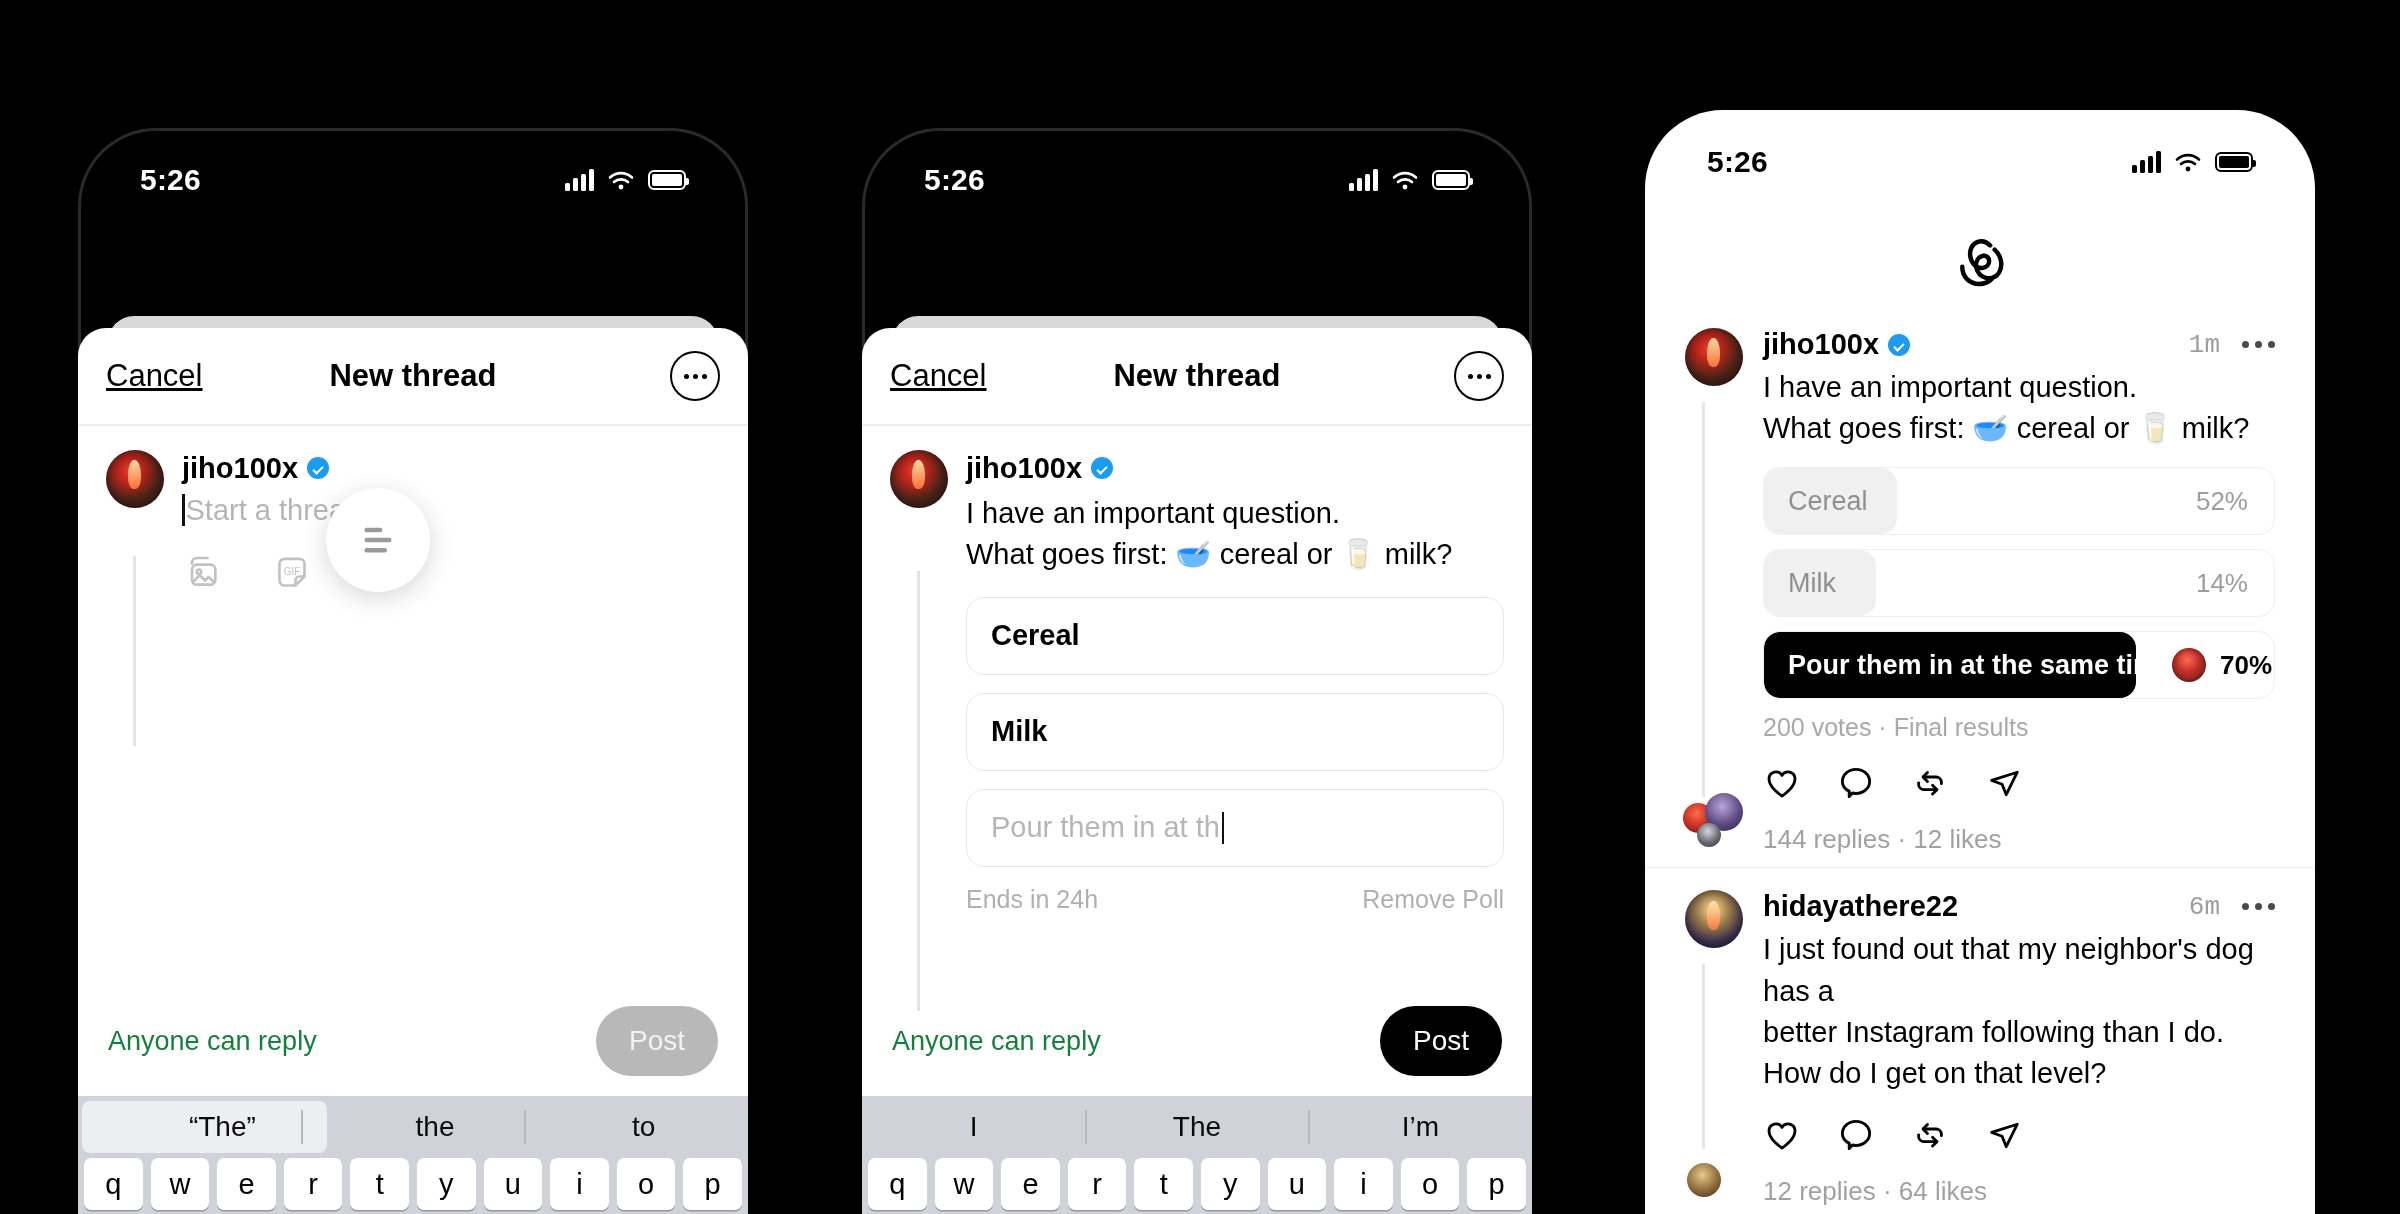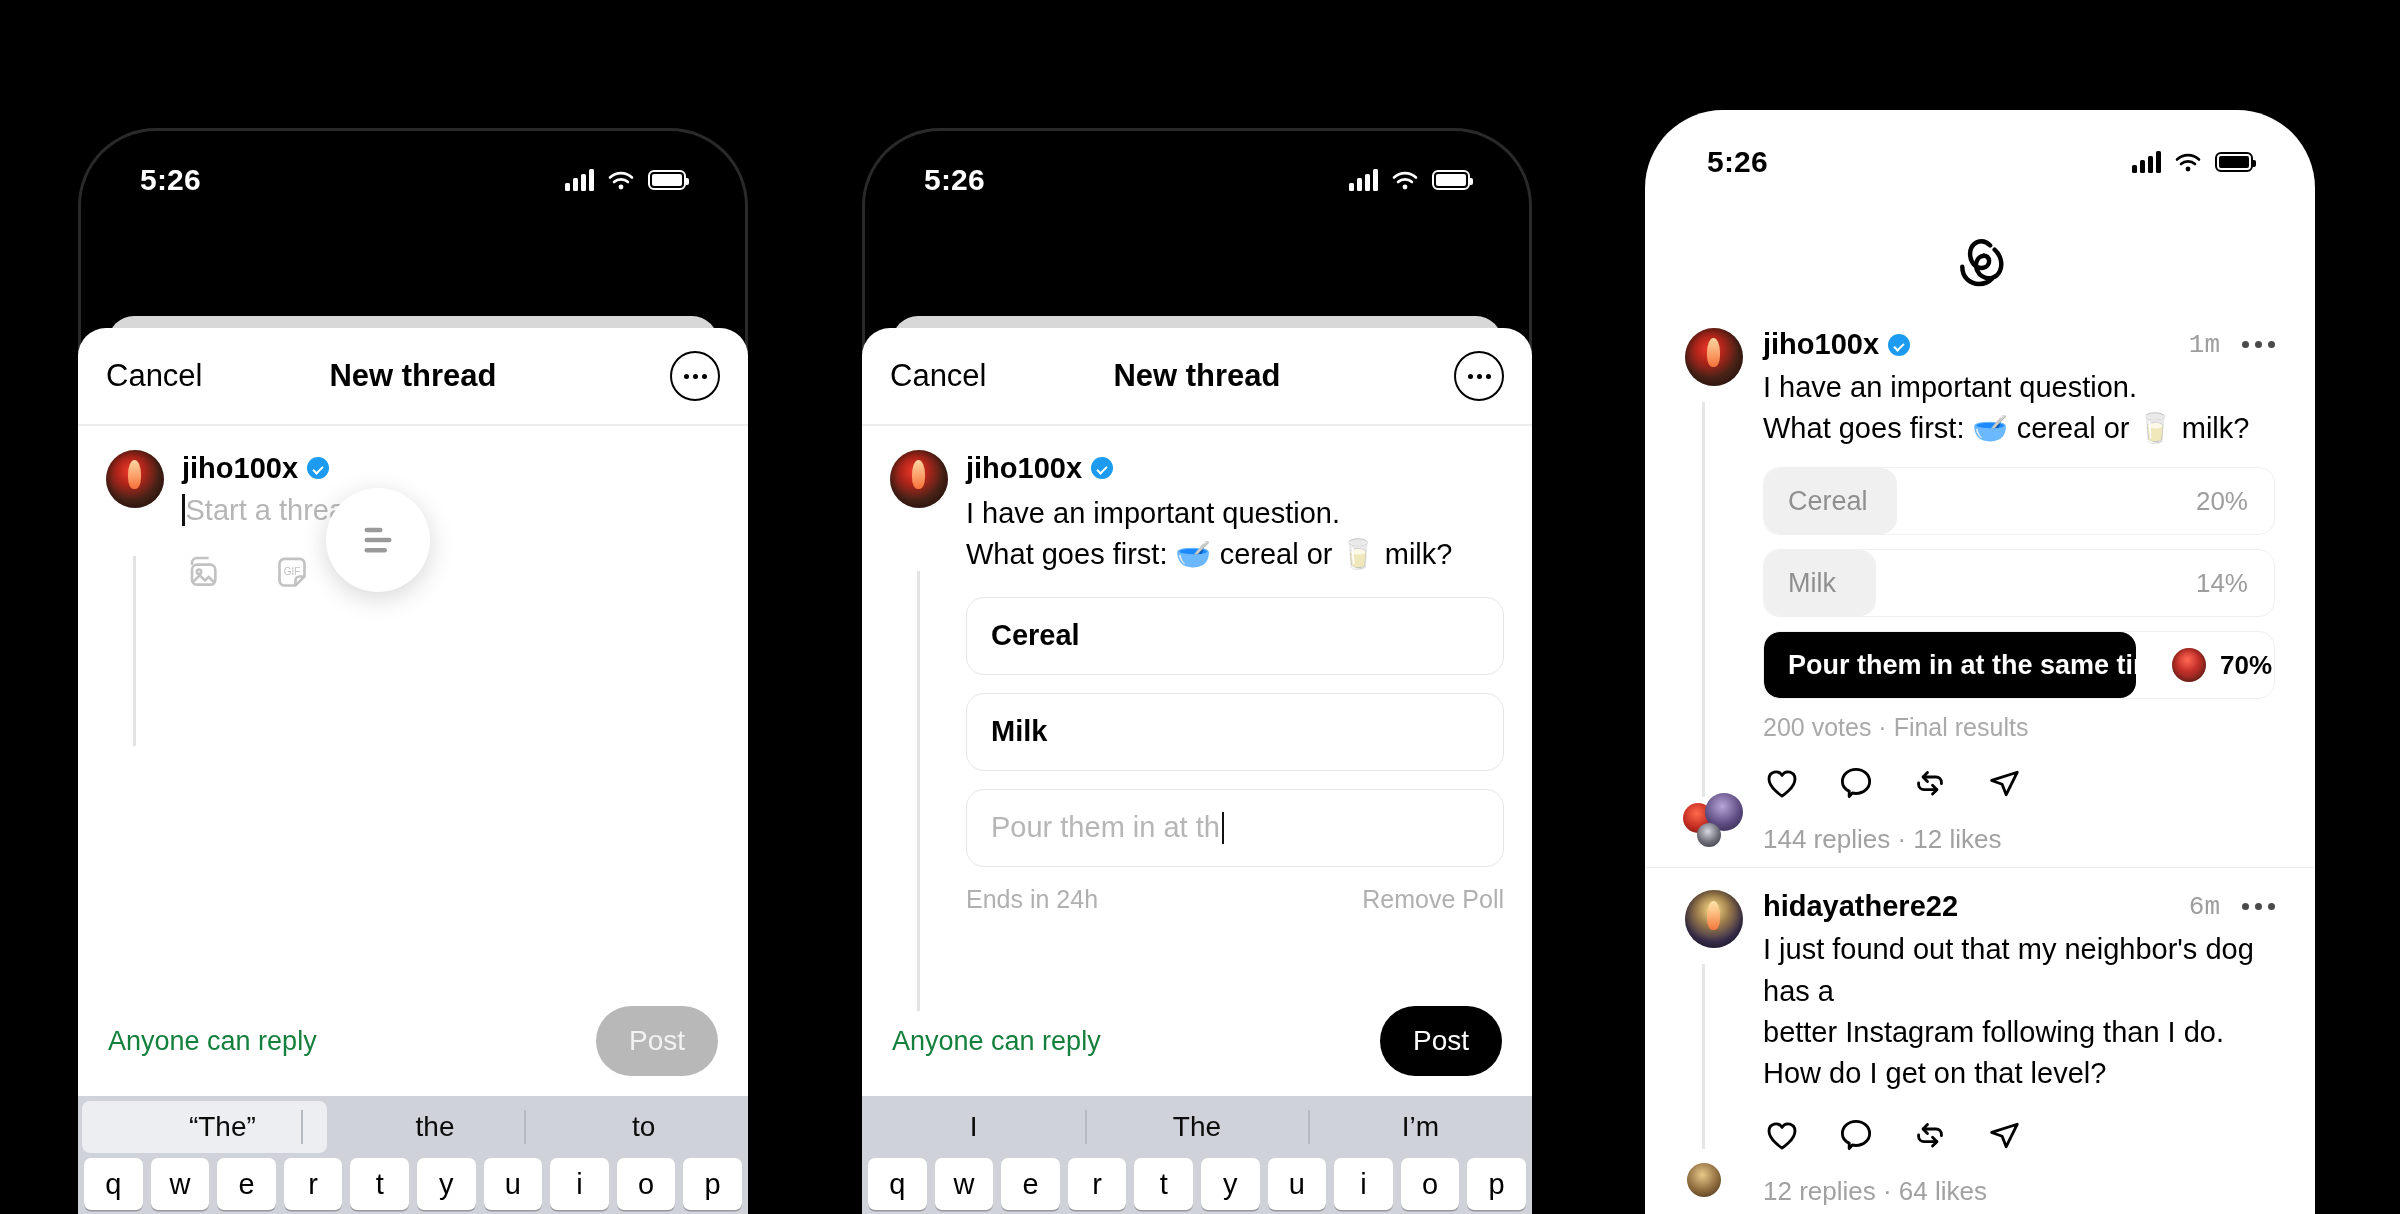--- a/index.html
+++ b/index.html
@@ -39,21 +39,21 @@
   .ico-batt span{display:block;height:100%;background:currentColor;border-radius:2px;}
 
   
   .sheet-behind{position:absolute;left:30px;right:30px;top:188px;height:70px;
     background:#d8d8d8;border-radius:26px 26px 0 0;}
   .sheet{position:absolute;left:0;right:0;top:200px;bottom:0;background:#fff;
     border-radius:28px 28px 0 0;overflow:hidden;}
 
   .sheet-hdr{position:relative;height:96px;display:flex;align-items:center;
     justify-content:space-between;padding:0 28px;box-sizing:border-box;}
-  .hdr-cancel{font-size:31px;color:#000;}
+  .hdr-cancel{font-size:31px;color:#000;text-decoration:underline;}
   .hdr-title{position:absolute;left:0;right:0;text-align:center;font-size:31px;
     font-weight:700;pointer-events:none;}
   .hdr-more{width:46px;height:46px;border-radius:50%;border:2.5px solid #000;
     display:flex;align-items:center;justify-content:center;gap:4px;z-index:2;}
   .hdr-more b{width:5px;height:5px;border-radius:50%;background:#000;display:block;}
   .sheet-rule{height:1.5px;background:#ededed;}
 
   
   .composer{padding:24px 28px 0 28px;position:relative;}
   .c-row{display:flex;gap:18px;}
@@ -460,21 +460,21 @@
             <div class="p-text">I have an important question.</div>
             <div class="p-text" style="margin-top:0;">
               <span>What goes first: </span><span>🥣</span><span> cereal or </span><span>🥛</span><span> milk?</span>
             </div>
 
             <div class="results">
               <div class="rbar">
                 <span class="rfill" style="width:26%;"></span>
                 <span class="rlabel">Cereal</span>
                 <span class="rright">
-                    <span class="rpct">20%</span>
+                    <span class="rpct">52%</span>
                   </span>
               </div>
               <div class="rbar">
                 <span class="rfill" style="width:22%;"></span>
                 <span class="rlabel">Milk</span>
                 <span class="rright">
                     <span class="rpct">14%</span>
                   </span>
               </div>
               <div class="rbar win">

